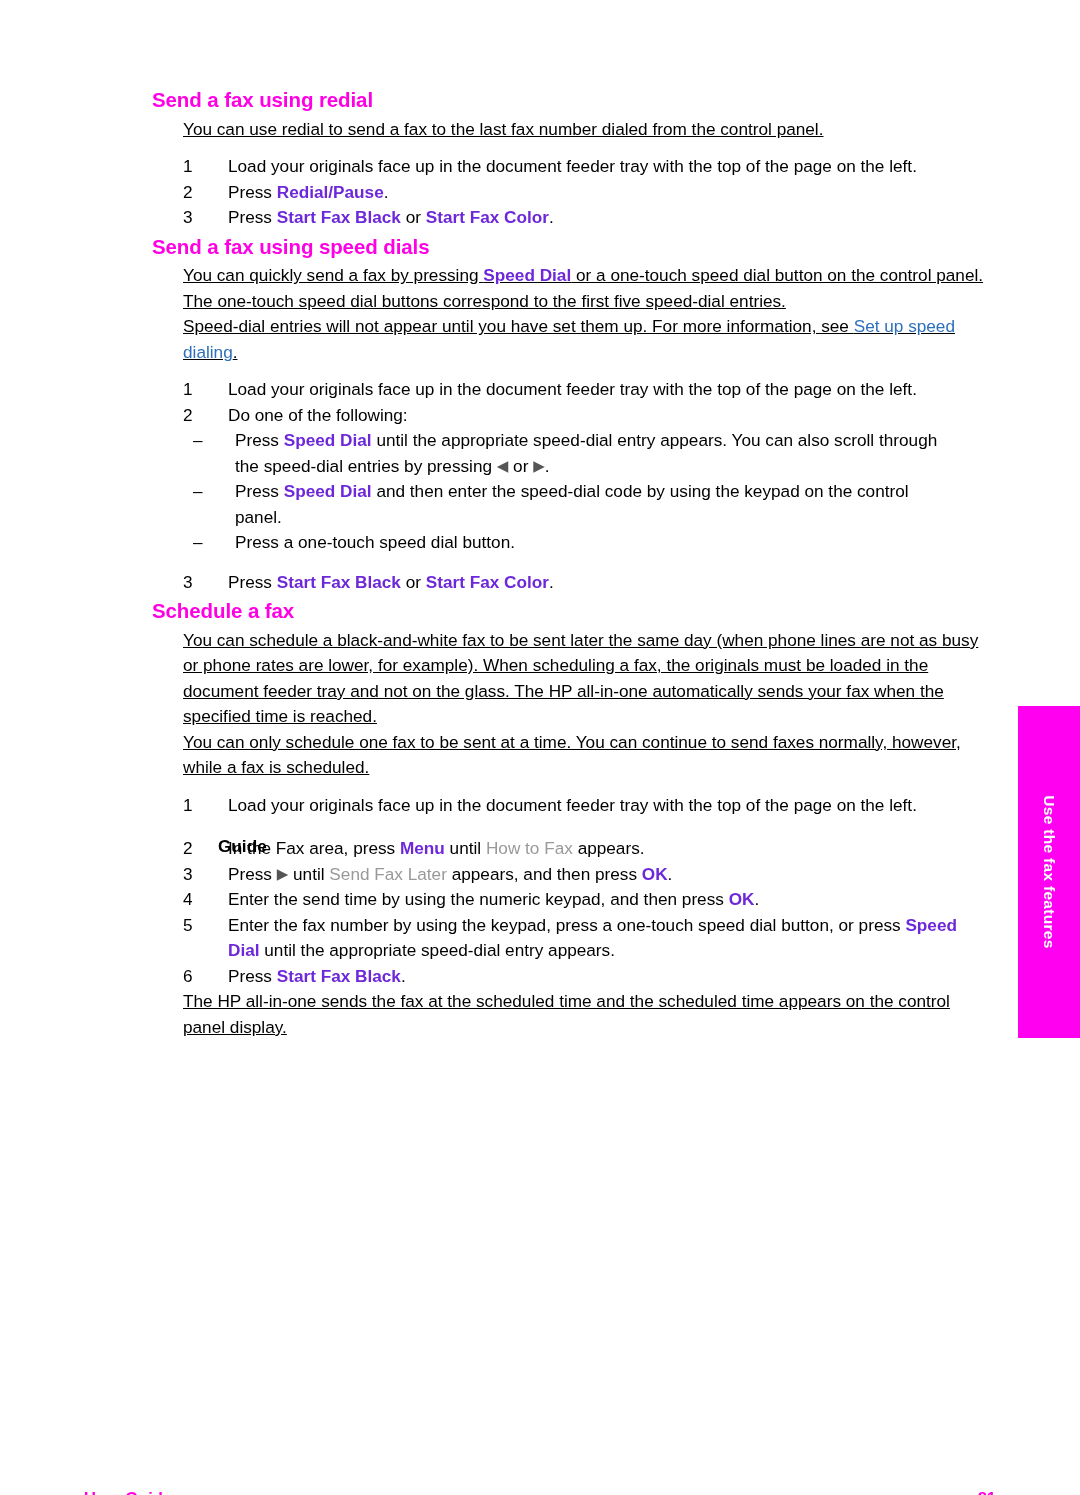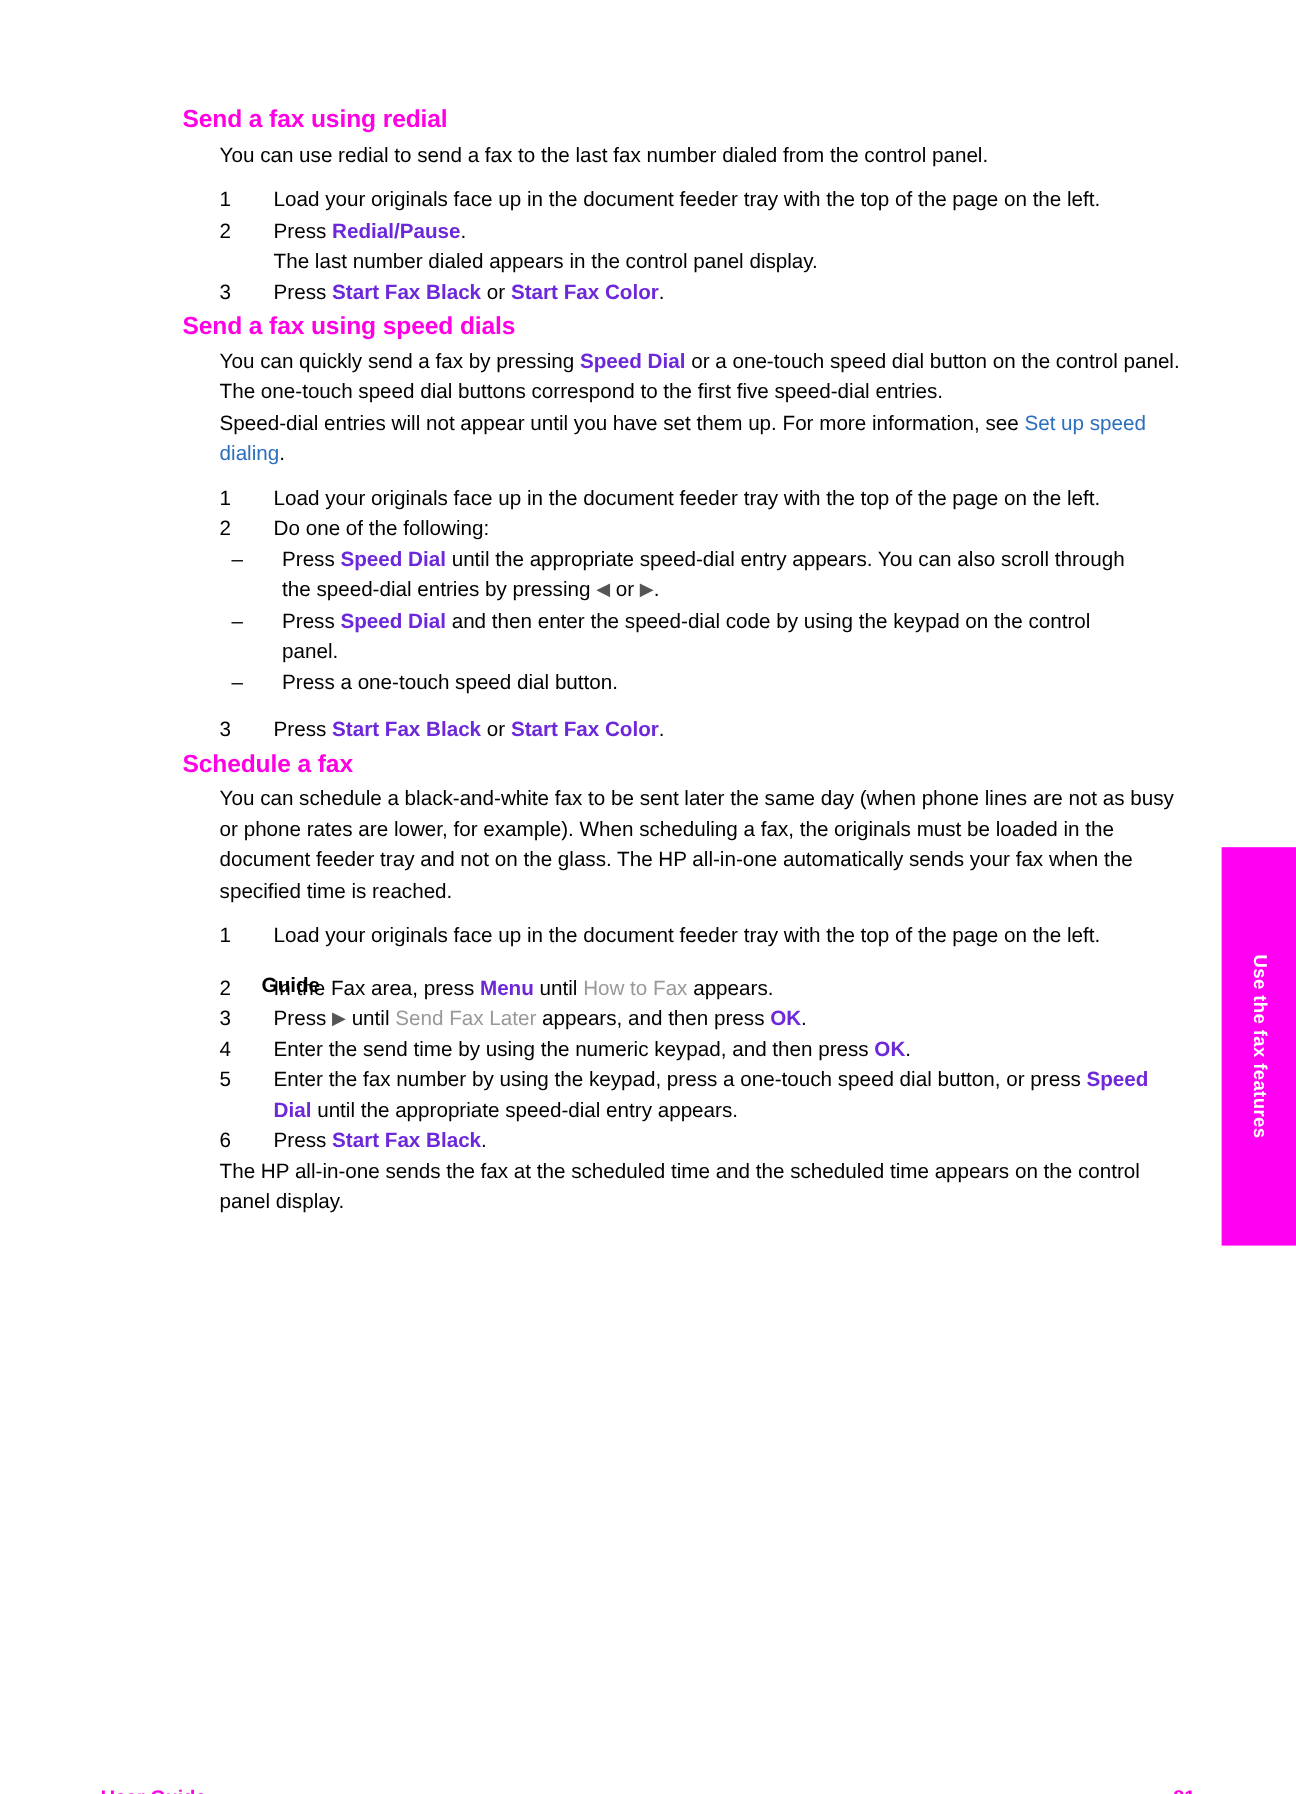--- a/index.html
+++ b/index.html
@@ -65,20 +65,21 @@
   .h-redial  { margin-top: 0px; }
   .h-speed   { margin-top: 36px; }
   .h-sched   { margin-top: 36px; }
 
   p.body-para {
     margin: 0;
     font-size: 17.2px;
     line-height: 25.5px;
     margin-left: 35px;
     width: 810px;
+    text-decoration: underline;
   }
   .p-gap { margin-top: 14px; }
 
   ol.steps {
     list-style: none;
     margin: 0;
     padding: 0;
     margin-left: 35px;
     font-size: 17.2px;
     line-height: 25.5px;
@@ -173,21 +174,20 @@
     <p class="body-para p-gap">You can use redial to send a fax to the last fax number dialed from the control panel.</p>
 
     <ol class="steps" style="margin-top:12px;">
       <li>
         <span class="num">1</span>
         <span>Load your originals face up in the document feeder tray with the top of the page on the left.</span>
       </li>
       <li>
         <span class="num">2</span>
         <span><span>Press </span><span class="k">Redial/Pause</span><span>.</span></span>
-        <div>The last number dialed appears in the control panel display.</div>
       </li>
       <li>
         <span class="num">3</span>
         <span><span>Press </span><span class="k">Start Fax Black</span><span> or </span><span class="k">Start Fax Color</span><span>.</span></span>
       </li>
     </ol>
 
     <h2 class="section-heading h-speed">Send a fax using speed dials</h2>
 
     <p class="body-para p-gap"><span>You can quickly send a fax by pressing </span><span class="k">Speed Dial</span><span> or a one-touch speed dial button on the control panel. The one-touch speed dial buttons correspond to the first five speed-dial entries.</span></p>
@@ -224,20 +224,21 @@
       <li>
         <span class="num">3</span>
         <span><span>Press </span><span class="k">Start Fax Black</span><span> or </span><span class="k">Start Fax Color</span><span>.</span></span>
       </li>
     </ol>
 
     <h2 class="section-heading h-sched">Schedule a fax</h2>
 
     <p class="body-para p-gap">You can schedule a black-and-white fax to be sent later the same day (when phone lines are not as busy or phone rates are lower, for example). When scheduling a fax, the originals must be loaded in the document feeder tray and not on the glass. The HP all-in-one automatically sends your fax when the specified time is reached.</p>
 
+    <p class="body-para p-gap">You can only schedule one fax to be sent at a time. You can continue to send faxes normally, however, while a fax is scheduled.</p>
 
     <ol class="steps" style="margin-top:12px;">
       <li>
         <span class="num">1</span>
         <span>Load your originals face up in the document feeder tray with the top of the page on the left.</span>
       </li>
     </ol>
 
     <div class="note">
       <span class="note-label">Guide</span>

